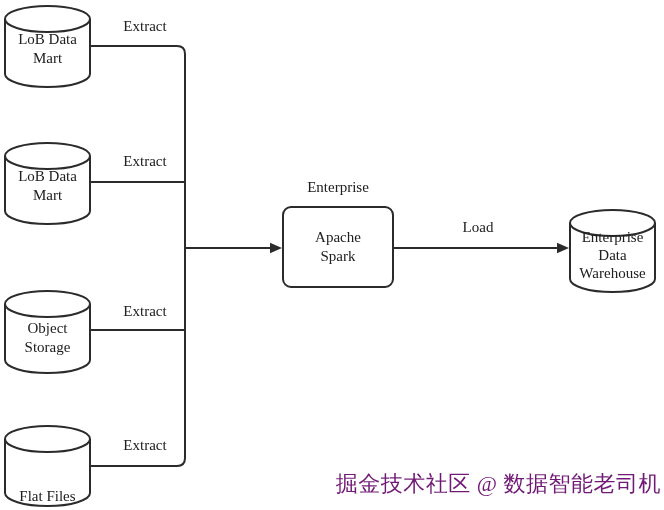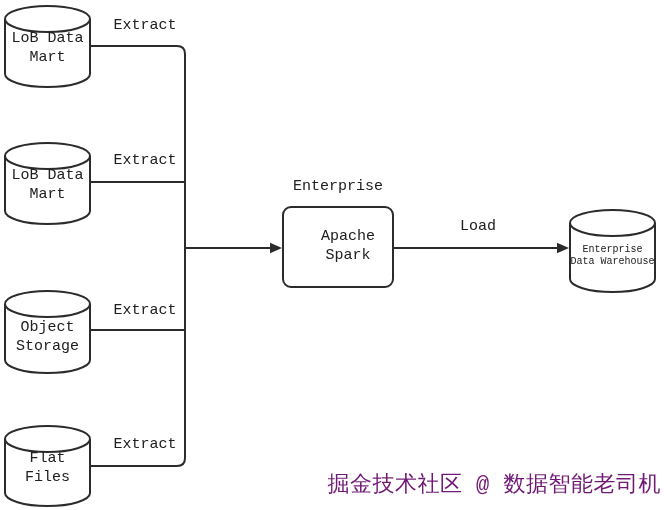--- a/index.html
+++ b/index.html
@@ -1,21 +1,21 @@
 <!DOCTYPE html>
 <html><head>
 <meta charset="utf-8">
 <style>
   html, body { margin: 0; padding: 0; background: #ffffff; }
   .canvas {
     position: relative;
     width: 664px;
     height: 510px;
     background: #ffffff;
-    font-family: Liberation Mono, monospace;
+    font-family: Liberation Serif, serif;
     color: #202020;
     overflow: hidden;
     border-radius: 26px;
   }
   .canvas svg { position: absolute; left: 0; top: 0; }
   .lbl {
     position: absolute;
     font-size: 15px;
     line-height: 1.25;
     color: #202020;
@@ -27,21 +27,21 @@
     display: flex;
     align-items: center;
     justify-content: center;
     text-align: center;
     font-size: 15px;
     line-height: 1.25;
     color: #202020;
   }
   .node-lbl > span { display: block; white-space: normal; }
   .cyl-lbl { padding-top: 5px; box-sizing: border-box; }
-  .edw-lbl { font-size: 10px; line-height: 1.18; padding-top: 10px; box-sizing: border-box; }
+  .edw-lbl { font-size: 15px; line-height: 1.18; padding-top: 10px; box-sizing: border-box; }
   .watermark {
     position: absolute;
     right: 3px;
     top: 469px;
     font-size: 22px;
     letter-spacing: 0.5px;
     color: #701a75;
     text-shadow: 1px 1px 0 #ffffff, 2px 2px 1px rgba(255,255,255,0.9);
     white-space: nowrap;
   }
@@ -105,24 +105,24 @@
 
   <div class="node-lbl cyl-lbl" style="left:5px; top:6px; width:85px; height:81px;">
     <span style="width:72px;">LoB Data Mart</span>
   </div>
   <div class="node-lbl cyl-lbl" style="left:5px; top:143px; width:85px; height:81px;">
     <span style="width:72px;">LoB Data Mart</span>
   </div>
   <div class="node-lbl cyl-lbl" style="left:5px; top:291px; width:85px; height:88px;">
     <span style="width:66px;">Object Storage</span>
   </div>
-  <div class="node-lbl cyl-lbl" style="left:5px; top:426px; width:85px; height:80px;">
+  <div class="node-lbl cyl-lbl" style="left:5px; top:426px; width:85px; height:80px;align-items:flex-end;">
     <span style="width:80px;">Flat Files</span>
   </div>
-  <div class="node-lbl" style="left:283px; top:207px; width:110px; height:80px;margin-left:10px;">
+  <div class="node-lbl" style="left:283px; top:207px; width:110px; height:80px;">
     <span style="width:70px;">Apache Spark</span>
   </div>
   <div class="node-lbl edw-lbl" style="left:570px; top:210px; width:85px; height:82px;">
     <span style="width:85px;">Enterprise Data Warehouse</span>
   </div>
 
   <div class="watermark">掘金技术社区 @ 数据智能老司机</div>
 
 </div>
 

